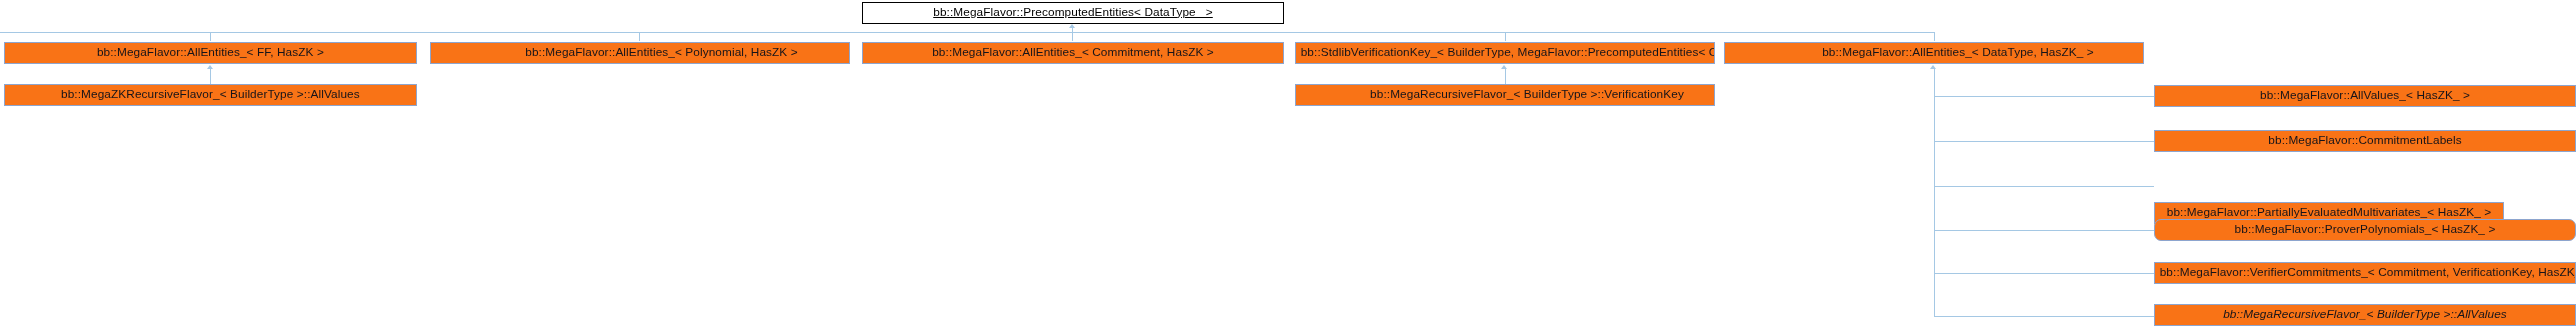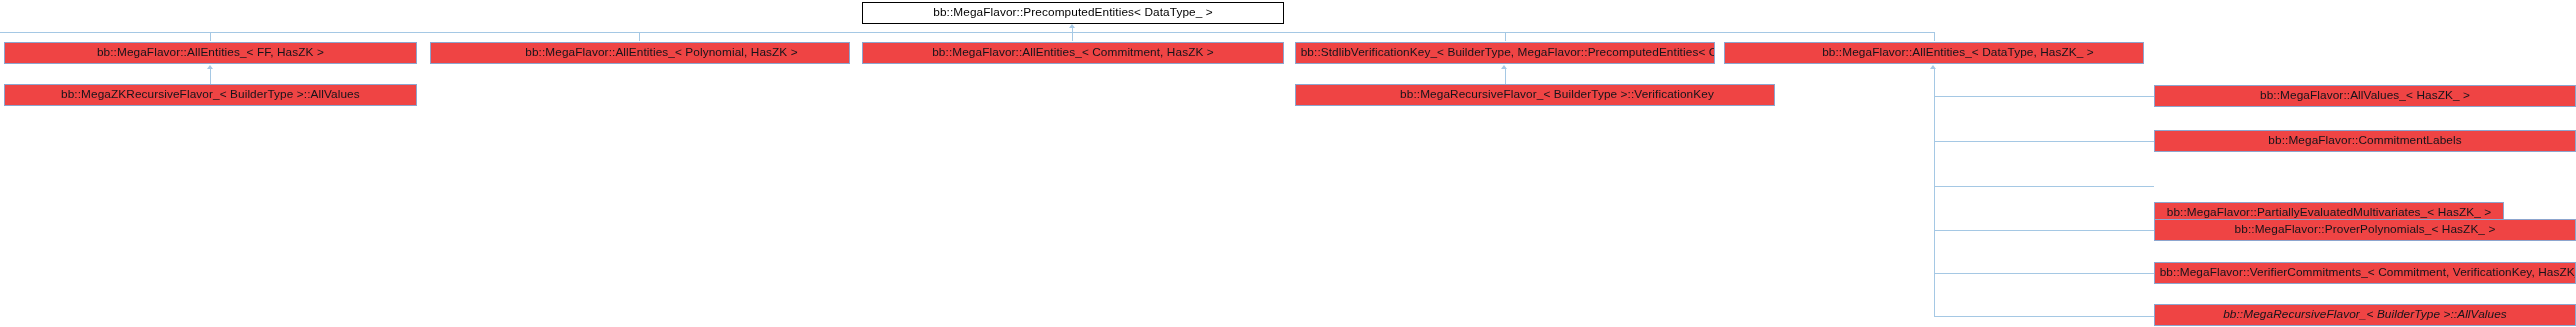--- a/index.html
+++ b/index.html
@@ -34,21 +34,21 @@
     z-index: 3;
   }
   
   .node.root {
     background: #ffffff;
     border: 1.2px solid #000000;
     color: #000000;
   }
   
   .node.derived {
-    background: #ef4444;
+    background: #f97316;
     border: 0.8px solid #8da5ce;
   }
   .node .label {
     display: block;
     padding: 0 4.7px;
     overflow: hidden;
     text-overflow: clip;
     white-space: nowrap;
   }
 
@@ -70,21 +70,21 @@
     border-right: 3.1px solid transparent;
     border-bottom: 4.7px solid #a5c8e4;
     z-index: 2;
   }
 </style>
 </head>
 <body>
 
 <div id="diagram">
 
-  <div class="node root" style="left:862px; top:1.6px; width:422px;">
+  <div class="node root" style="left:862px; top:1.6px; width:422px;text-decoration:underline;">
     <span class="label">bb::MegaFlavor::PrecomputedEntities&lt; DataType_ &gt;</span>
   </div>
 
   <div class="arrow-up" style="left:1069px; top:24.4px;"></div>
 
   <div class="edge-v" style="left:1072px; top:28px; height:4.7px;"></div>
 
   <div class="edge-h" style="left:0px; top:32px; width:1934px;"></div>
 
   <div class="edge-v" style="left:210px;  top:32px; height:9.4px;"></div>
@@ -119,21 +119,21 @@
   <div class="arrow-up" style="left:1501px; top:65px;"></div>
   <div class="edge-v" style="left:1505px; top:68px; height:15.7px;"></div>
 
   <div class="arrow-up" style="left:1930px; top:65px;"></div>
   <div class="edge-v" style="left:1934px; top:68px; height:249px;"></div>
 
   <div class="node derived" style="left:3.9px; top:84px; width:413px;align-items:center;">
     <span class="label">bb::MegaZKRecursiveFlavor_&lt; BuilderType &gt;::AllValues</span>
   </div>
 
-  <div class="node derived" style="left:1295px; top:84px; width:480px;padding-left:44px;">
+  <div class="node derived" style="left:1295px; top:84px; width:420px;padding-left:44px;">
     <span class="label">bb::MegaRecursiveFlavor_&lt; BuilderType &gt;::VerificationKey</span>
   </div>
 
   <div class="edge-h" style="left:1934px; top:96px; width:220px;"></div>
   <div class="edge-h" style="left:1934px; top:141px; width:220px;"></div>
   <div class="edge-h" style="left:1934px; top:186px; width:220px;"></div>
   <div class="edge-h" style="left:1934px; top:230px; width:220px;"></div>
   <div class="edge-h" style="left:1934px; top:273px; width:220px;"></div>
   <div class="edge-h" style="left:1934px; top:316px; width:220px;"></div>
 
@@ -142,21 +142,21 @@
   </div>
 
   <div class="node derived" style="left:2154px; top:130px; width:422px;align-items:center;">
     <span class="label">bb::MegaFlavor::CommitmentLabels</span>
   </div>
 
   <div class="node derived" style="left:2154px; top:177px; width:350px;margin-top:25px;">
     <span class="label">bb::MegaFlavor::PartiallyEvaluatedMultivariates_&lt; HasZK_ &gt;</span>
   </div>
 
-  <div class="node derived" style="left:2154px; top:219px; width:422px;">
+  <div class="node derived" style="left:2154px; top:219px; width:422px;border-radius:7px;">
     <span class="label">bb::MegaFlavor::ProverPolynomials_&lt; HasZK_ &gt;</span>
   </div>
 
   <div class="node derived" style="left:2154px; top:262px; width:422px;">
     <span class="label">bb::MegaFlavor::VerifierCommitments_&lt; Commitment, VerificationKey, HasZK_ &gt;</span>
   </div>
 
   <div class="node derived" style="left:2154px; top:304px; width:422px;font-style:italic;">
     <span class="label">bb::MegaRecursiveFlavor_&lt; BuilderType &gt;::AllValues</span>
   </div>

